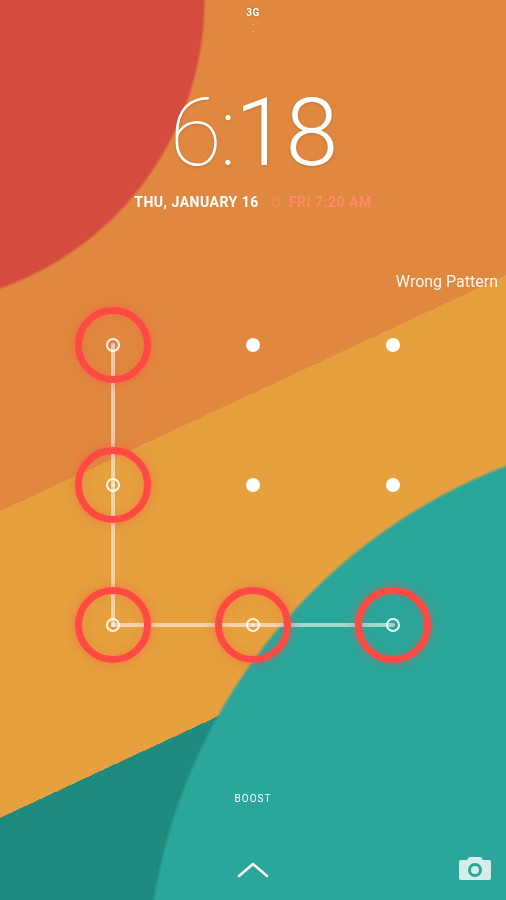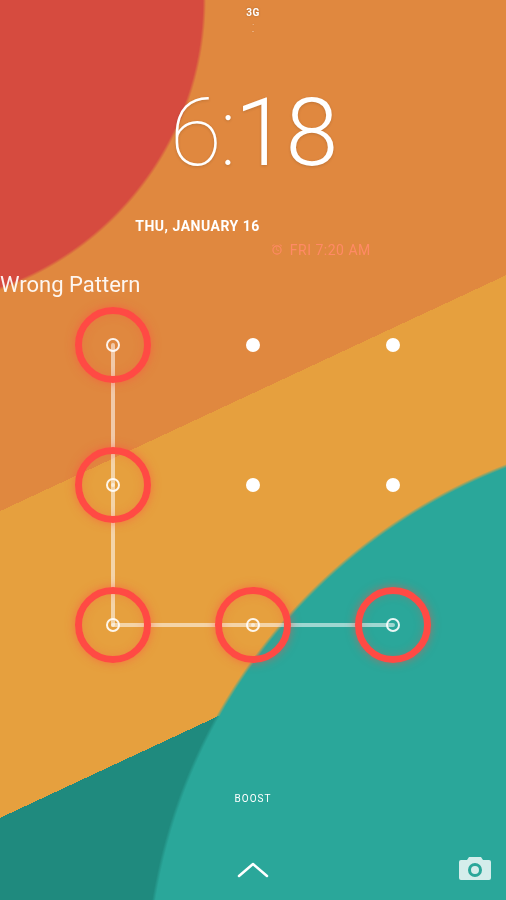--- a/index.html
+++ b/index.html
@@ -27,24 +27,24 @@
   .txt3g { font-size: 10px; font-weight: 700; letter-spacing: .5px; }
   
   .clock-block { position: absolute; top: 85px; left: 0; right: 0; text-align: center; }
   .time { font-size: 95px; font-weight: 100; letter-spacing: -2px; line-height: 1; text-shadow: 0 1px 3px rgba(0,0,0,.15); }
   .time .mm { font-weight: 300; }
   .date-row {
     margin-top: 14px; display: flex; justify-content: center; align-items: center; gap: 10px;
     font-size: 14px; letter-spacing: .5px;
   }
   .date { font-weight: 700; }
-  .alarm { color: #ff8a65; font-weight: 400; display: inline-flex; align-items: center; gap: 6px; margin-top: 48px; }
+  .alarm { color: #ff8a65; font-weight: 700; display: inline-flex; align-items: center; gap: 6px; }
   .status-text {
-    position: absolute; top: 272px; left: 0; right: 8px; text-align: left;
-    font-size: 22px; font-weight: 400; color: rgba(255,255,255,.92);
+    position: absolute; top: 272px; left: 0; right: 8px; text-align: right;
+    font-size: 16px; font-weight: 400; color: rgba(255,255,255,.92);
   }
   
   .pattern {
     position: absolute; top: 315px; left: 50%; margin-left: -170px;
     width: 340px; height: 340px;
   }
   .pattern .dot {
     position: absolute; width: 14px; height: 14px; border-radius: 50%;
     background: #fff; margin: -7px 0 0 -7px;
   }

